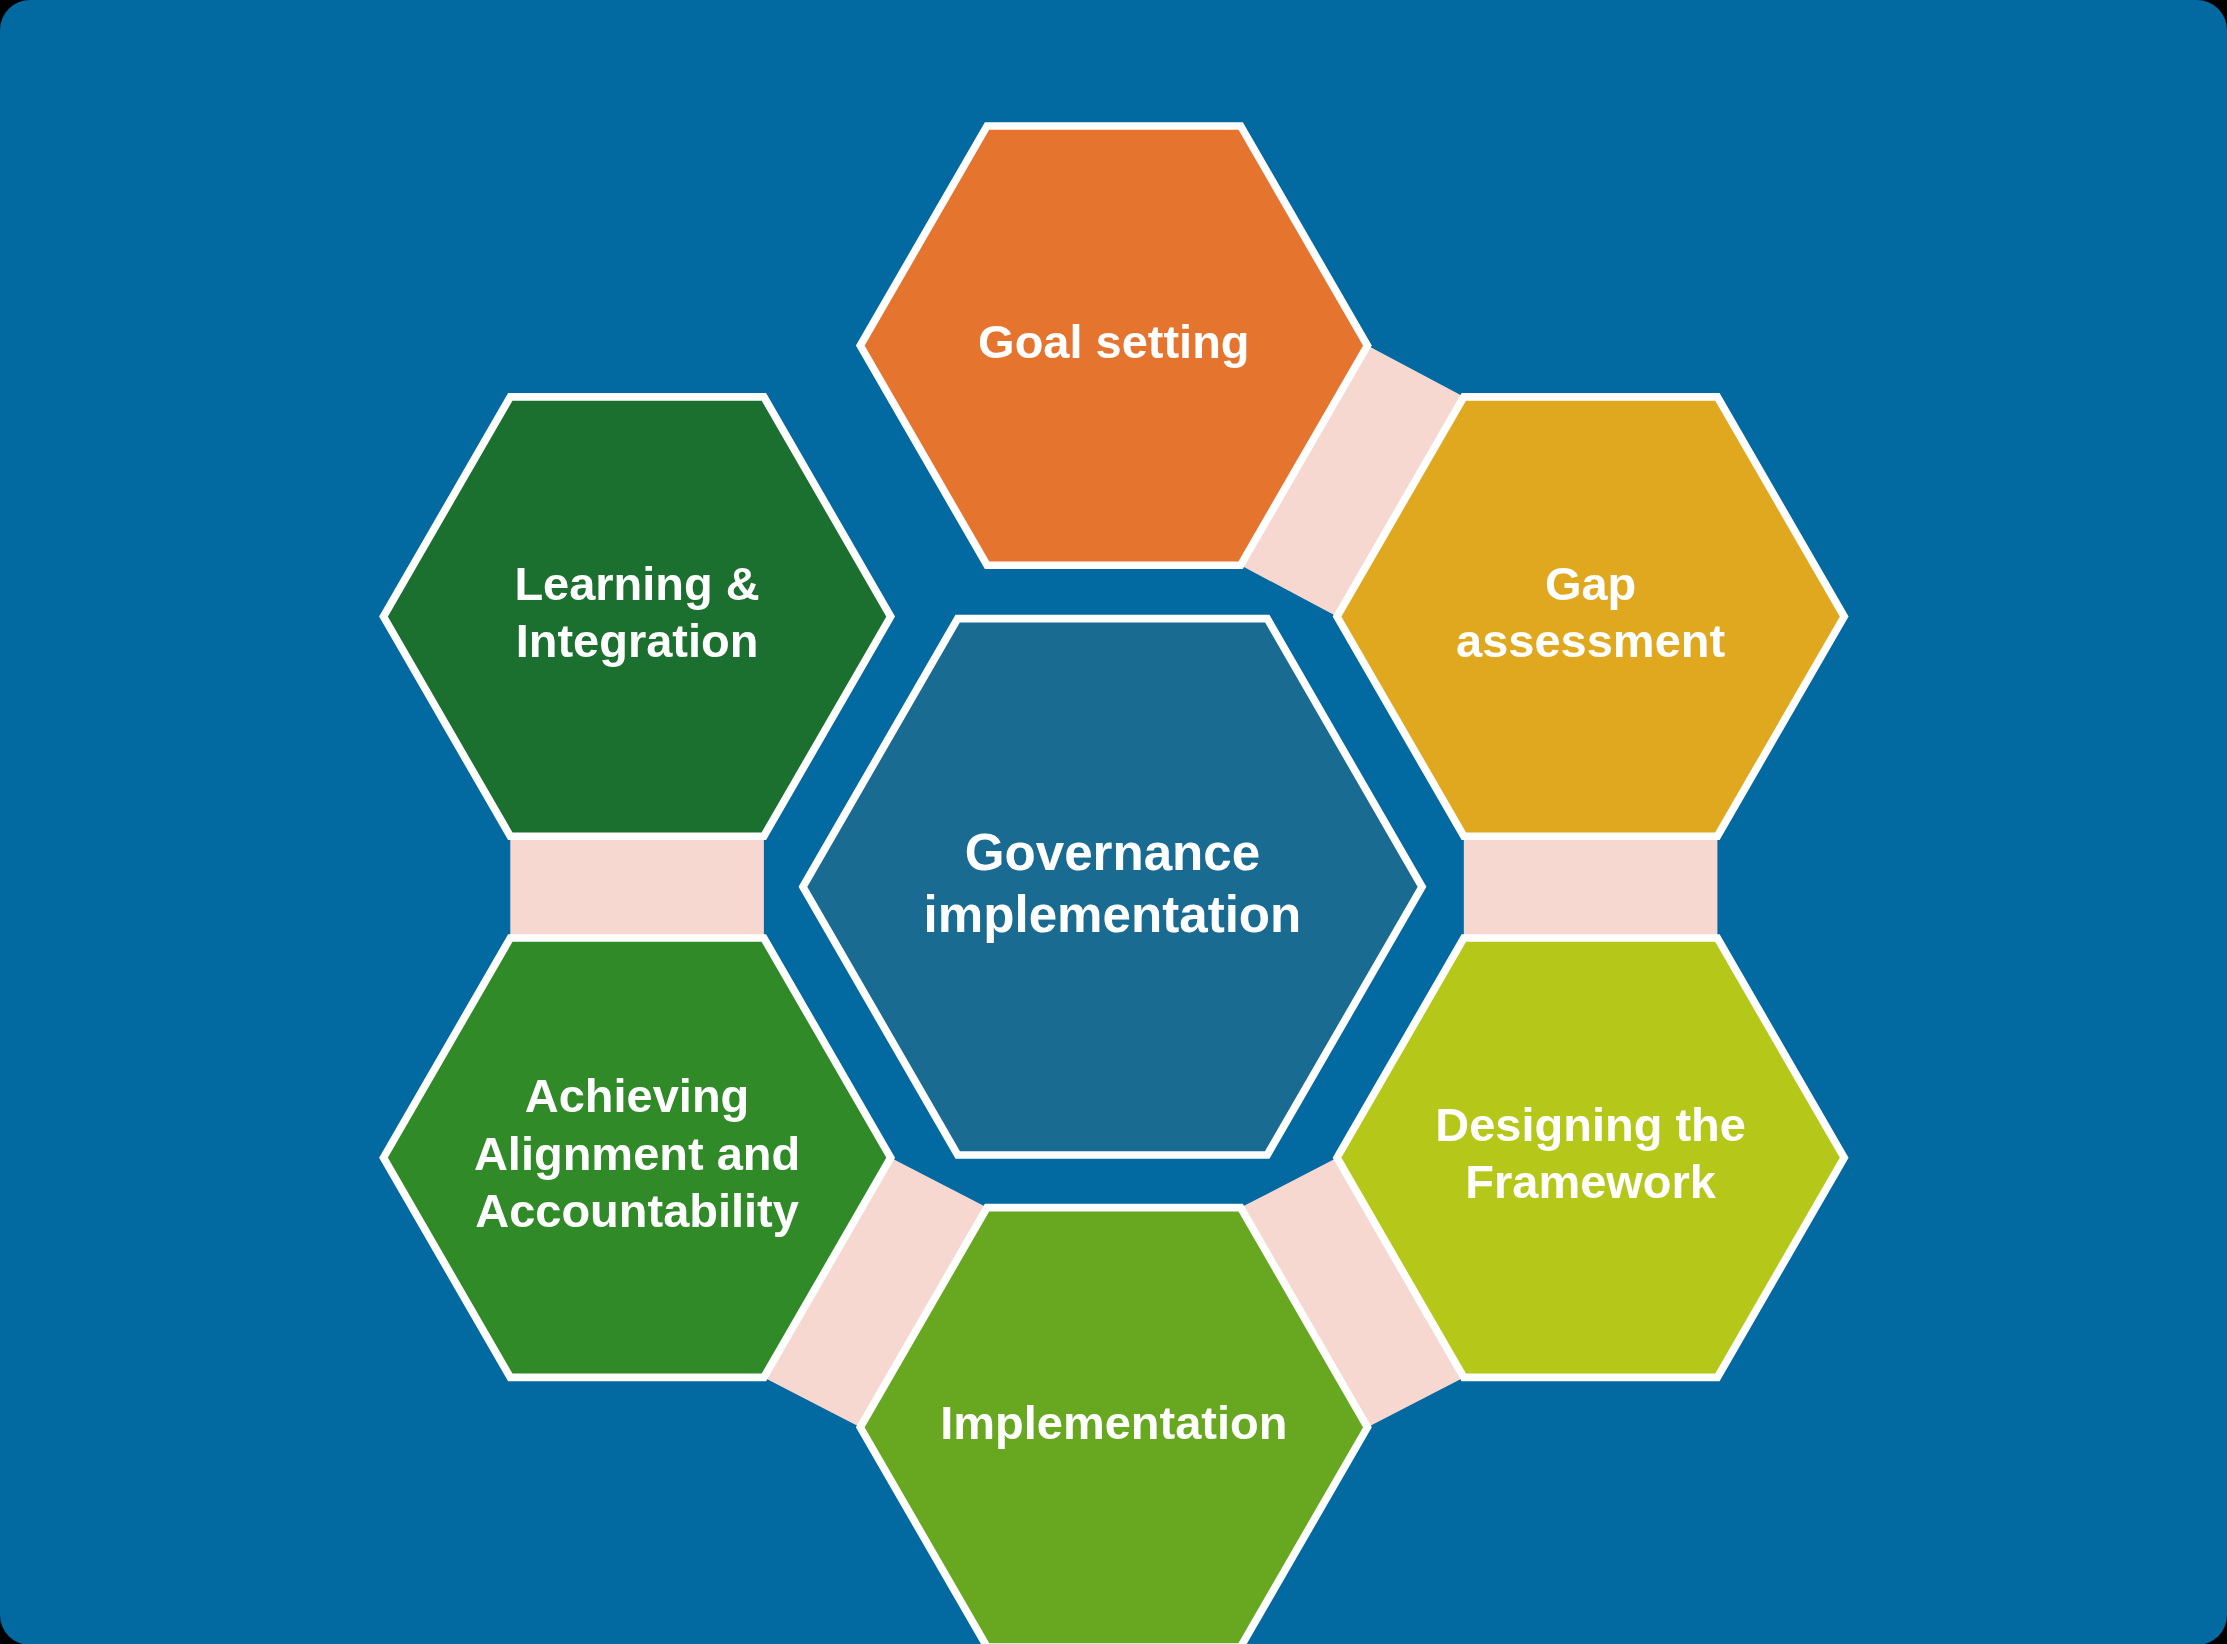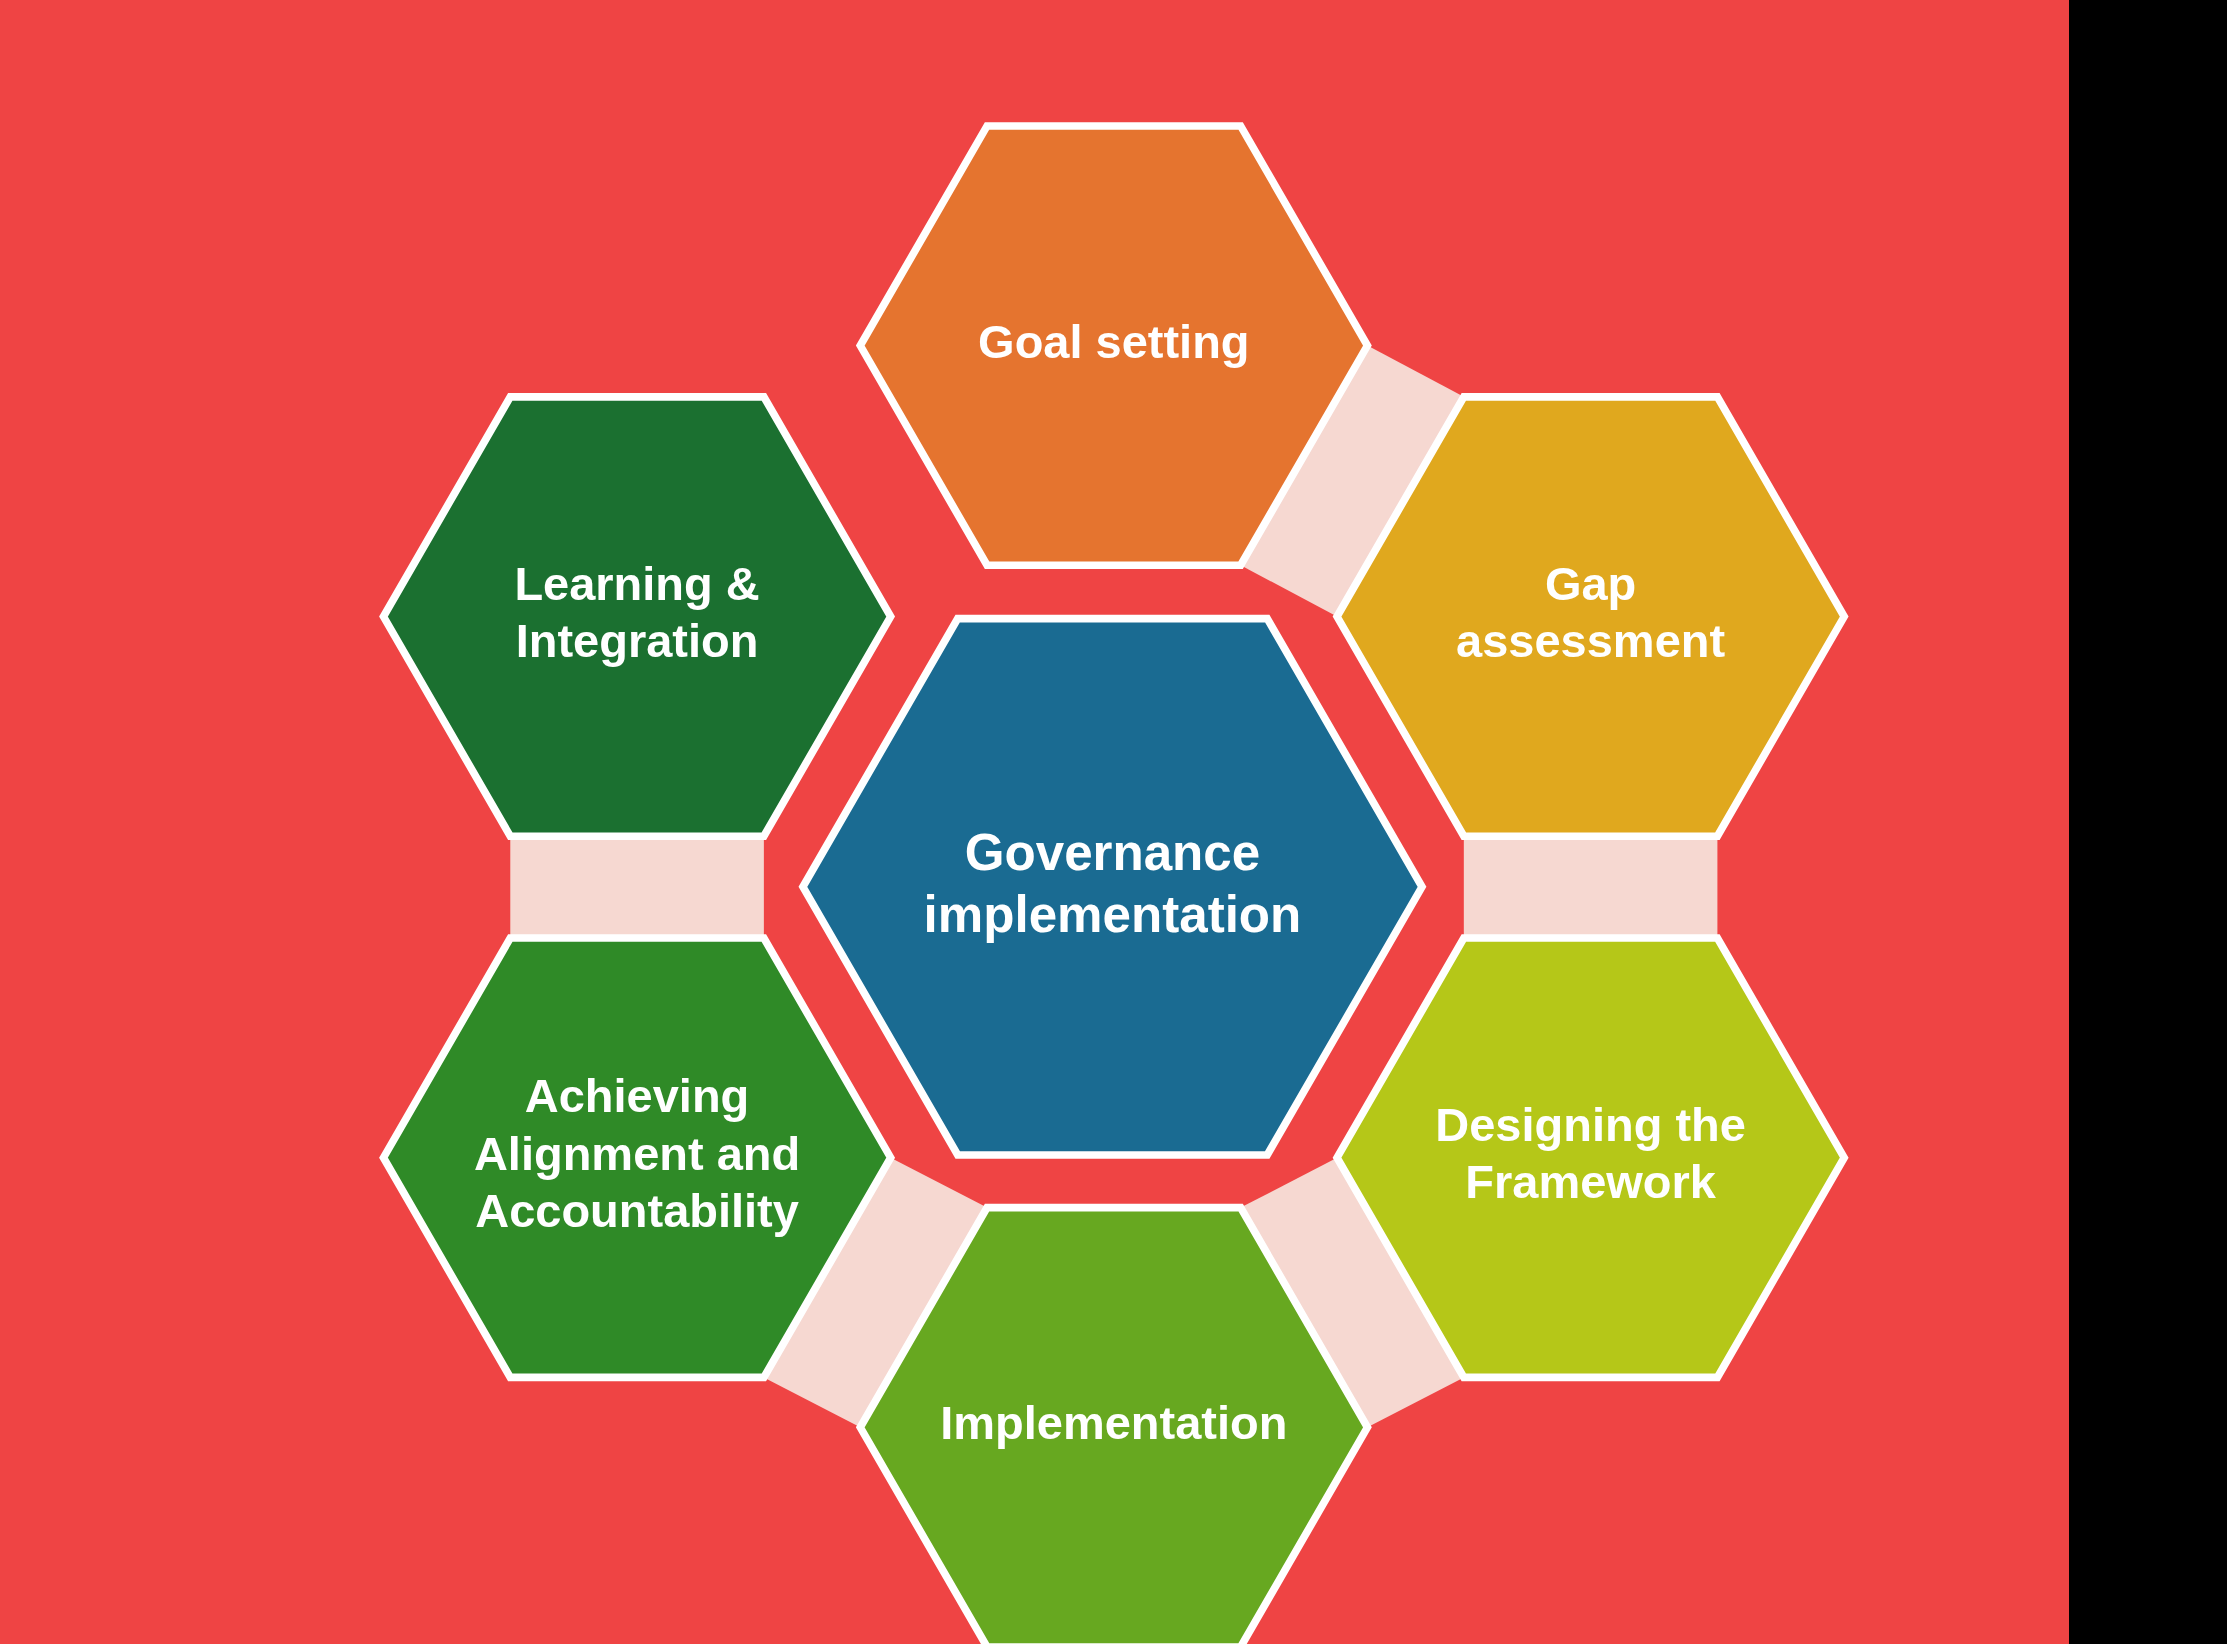--- a/index.html
+++ b/index.html
@@ -9,23 +9,24 @@
     background: #000000;
   }
   body {
     width: 2227px;
     height: 1645px;
     overflow: hidden;
     font-family: "Liberation Sans", sans-serif;
   }
   #diagram-root {
     position: relative;
-    width: 2069px;
+    width: 2227px;
     height: 1645px;
-    background: #ef4444;
+    background: #0369a1;
+    border-radius: 30px;
   }
   svg.hex-canvas {
     position: absolute;
     top: 0;
     left: 0;
     width: 2227px;
     height: 1645px;
     display: block;
   }
   .hex-label {

